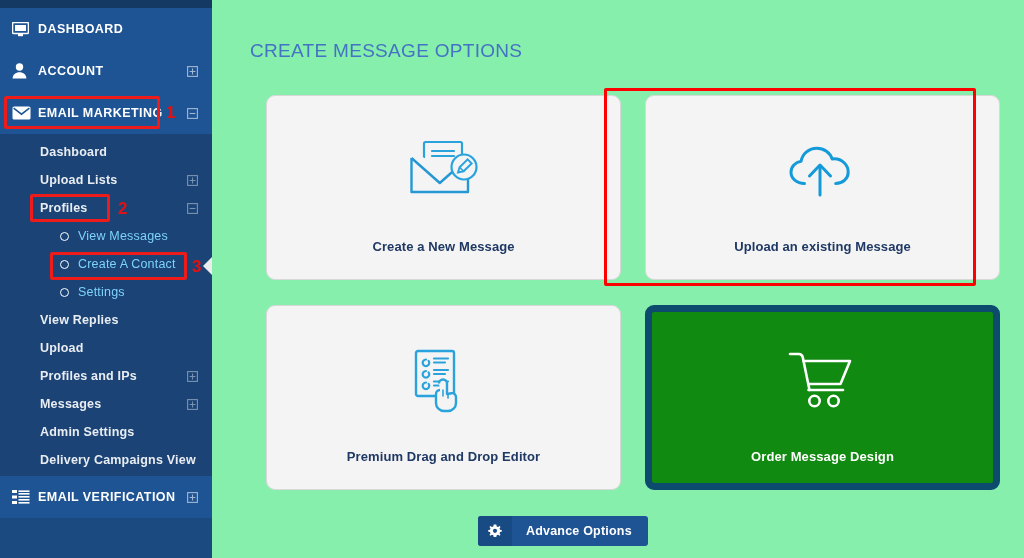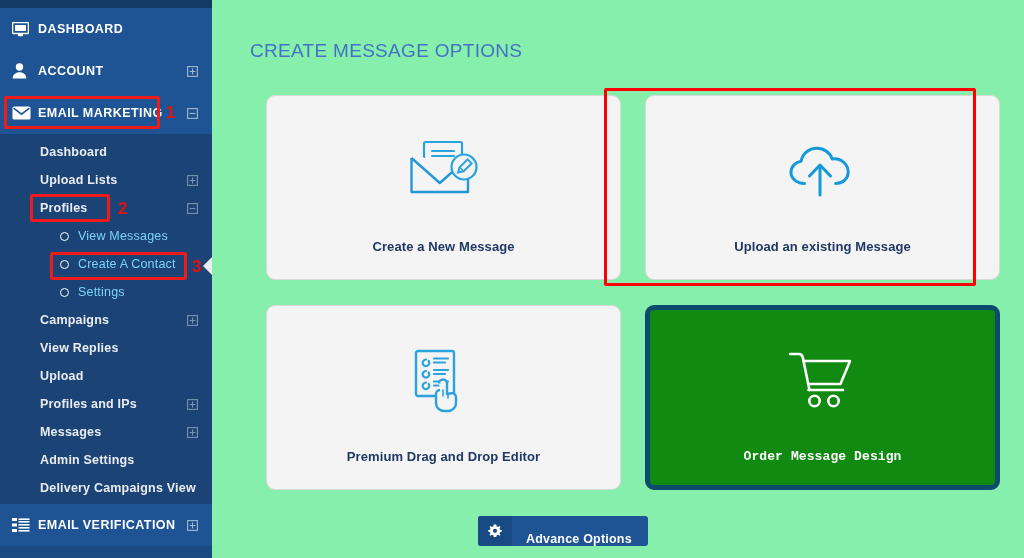--- a/index.html
+++ b/index.html
@@ -152,39 +152,38 @@
   }
   .card .card-label {
     margin-top: 26px;
     font-size: 13px;
     font-weight: bold;
     color: #1f3864;
     letter-spacing: .1px;
   }
   .card.green {
     background: #108a10;
-    border: 5px solid #0c4a6e;
-    font-family: Liberation Mono, monospace;
+    border: 7px solid #0c4a6e;
   }
   .card.green .card-label { color: #ffffff; }
 
   .card-highlight {
     position: absolute;
     border: 3px solid #fe0000;
     border-radius: 2px;
     pointer-events: none;
   }
 
   
   .adv-btn {
     position: absolute;
     left: 266px;
     top: 516px;
     display: flex;
-    align-items: flex-end;
+    align-items: center;
     height: 30px;
     border-radius: 3px;
     overflow: hidden;
     background: #1e5494;
     cursor: pointer;
   }
   .adv-btn .gear-box {
     width: 34px; height: 30px;
     background: #184a84;
     display: flex; align-items: center; justify-content: center;
@@ -293,29 +292,20 @@
       <div class="sub-item sub-sub">
         <span class="ring"></span>
         <span class="sub-label">Create A Contact</span>
       </div>
 
       <div class="sub-item sub-sub">
         <span class="ring"></span>
         <span class="sub-label">Settings</span>
       </div>
 
-      <div class="sub-item">
-        <span class="sub-label">Campaigns</span>
-        <span class="nav-plus">
-          <svg width="11" height="11" viewBox="0 0 11 11">
-              <rect x="0.6" y="0.6" width="9.8" height="9.8" fill="none" stroke="#8fa6c1" stroke-width="1.1"></rect>
-              <path d="M5.5 2.6v5.8M2.6 5.5h5.8" stroke="#8fa6c1" stroke-width="1.1"></path>
-            </svg>
-        </span>
-      </div>
 
       <div class="sub-item">
         <span class="sub-label">View Replies</span>
       </div>
 
       <div class="sub-item">
         <span class="sub-label">Upload</span>
       </div>
 
       <div class="sub-item">

